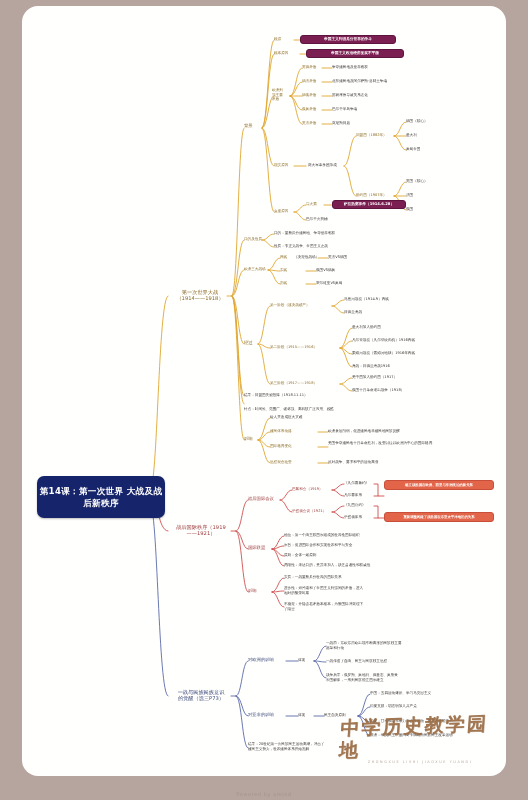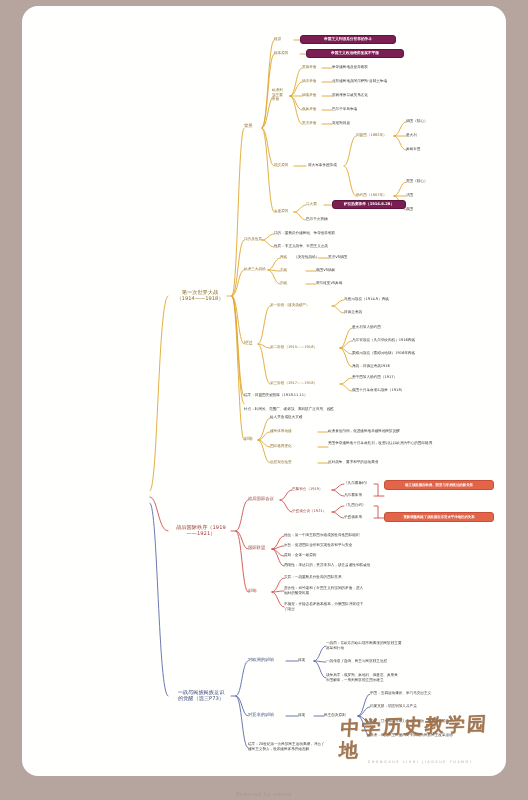--- a/index.html
+++ b/index.html
@@ -203,20 +203,24 @@
           <line x1="264" y1="710" x2="276" y2="710"></line>
           <line x1="292" y1="710" x2="302" y2="710"></line>
           <path d="M336 710 C342 710 342 688 348 688"></path>
           <path d="M336 710 C342 710 342 701 348 701"></path>
           <path d="M336 710 C342 710 342 716 348 716"></path>
           <path d="M336 710 C342 710 342 730 348 730"></path>
         </g>
       </g>
     </svg>
 
+    <div id="center">
+      <span>第14课：第一次世界
+大战及战后新秩序</span>
+    </div>
 
     <div class="n or big c" style="left:146px;top:283px;width:64px;">第一次世界大战
 （1914——1918）</div>
     <div class="n rd big c" style="left:146px;top:518px;width:66px;">战后国际秩序（1919
 ——1921）</div>
     <div class="n bl big c" style="left:146px;top:683px;width:66px;">一战与民族民族意识
 的觉醒（选三P73）</div>
 
     <div class="n or mid" style="left:222px;top:117px;">背景</div>
 

